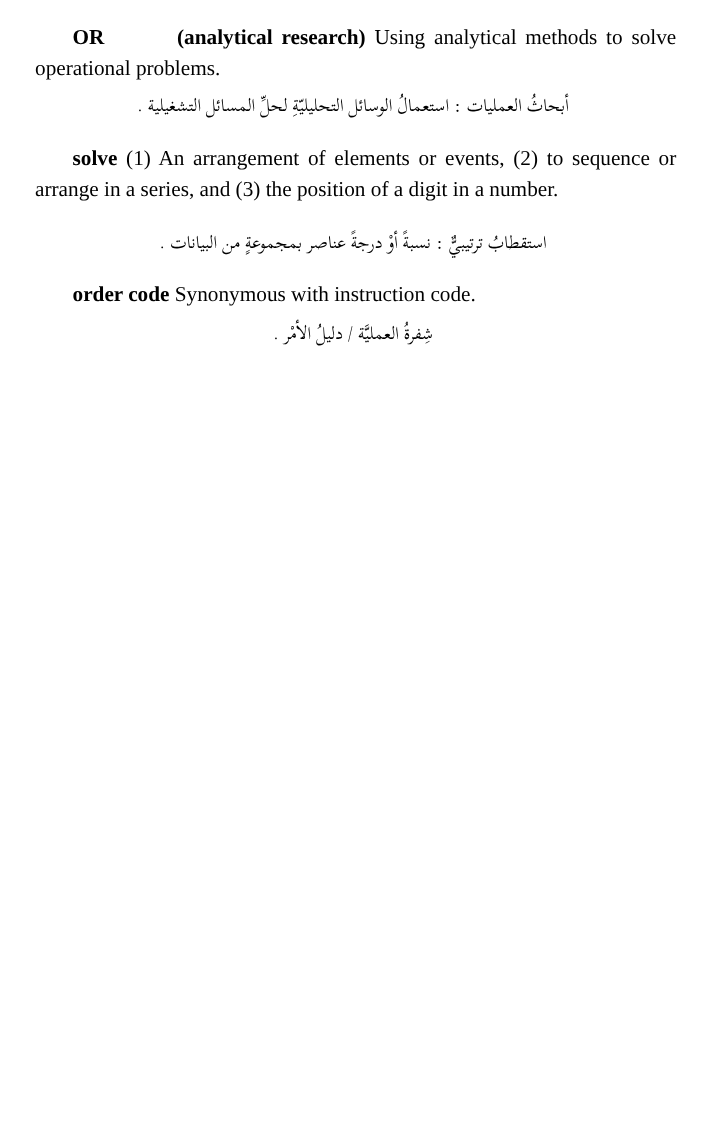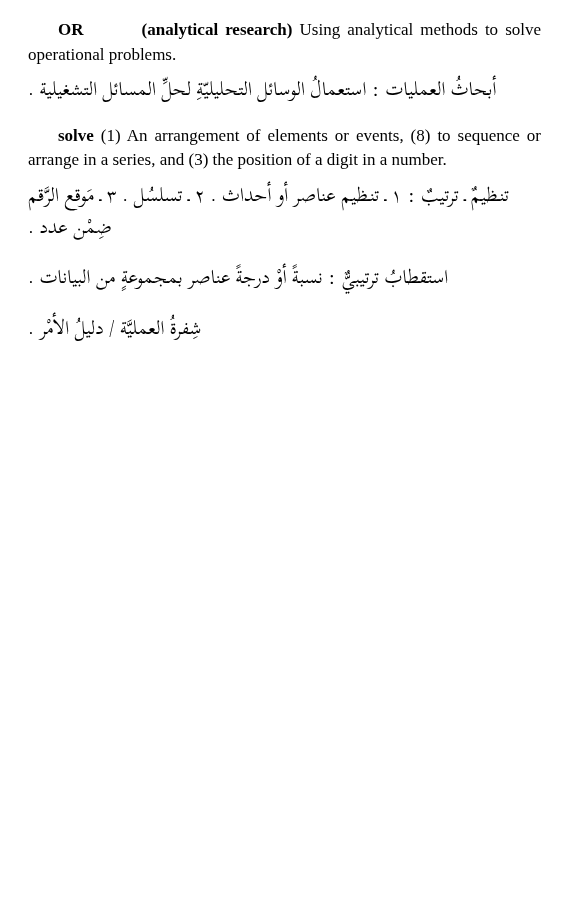--- a/index.html
+++ b/index.html
@@ -28,23 +28,23 @@
       margin-bottom: 6px;
     }
 
     .entry-text .term {
       font-weight: bold;
       margin-left: 30px;
     }
 
     .arabic-block {
       direction: rtl;
-      text-align: left;
+      text-align: center;
       font-family: "Traditional Arabic", "Scheherazade New", "Amiri", "Arial", serif;
-      font-size: 19px;
+      font-size: 14px;
       line-height: 1.7;
       margin-bottom: 6px;
       padding-right: 4px;
     }
 
     .entry + .entry {
       margin-top: 4px;
     }
   </style>
 </head>
@@ -56,24 +56,27 @@
     &nbsp;&nbsp;
     <span class="term">(analytical research)</span>
     <span> Using analytical methods to solve operational problems.</span>
   </div>
   <div class="arabic-block">أبحاثُ العمليات : استعمالُ الوسائل التحليليّةِ لحلِّ المسائل التشغيلية .</div>
 </div>
 
 <div class="entry">
   <div class="entry-text">
     <span class="term">solve</span>
-    <span> (1) An arrangement of elements or events, (8) to sequence or arrange in a series, and (3) the position of a digit in a number.</span>
+    <span> (1) An arrangement of elements or events, (2) to sequence or arrange in a series, and (3) the position of a digit in a number.</span>
   </div>
-  <div class="arabic-block">تنـظيمٌ ـ ترتيبٌ : ١ ـ تنـظيم عناصر أو أحداث . ٢ ـ تسلسُل . ٣ ـ مَوقع الرَّقم ضِمْن عدد .</div>
 </div>
 
 <div class="entry">
   <div class="arabic-block">استقطابُ ترتيبيٌّ : نسبةً أوْ درجةً عناصر بمجموعةٍ من البيانات .</div>
 </div>
 
 <div class="entry">
+  <div class="entry-text">
+    <span class="term">order code</span>
+    <span> Synonymous with instruction code.</span>
+  </div>
   <div class="arabic-block">شِفرةُ العمليَّة / دليلُ الأمْر .</div>
 </div>
 
 </body></html>

